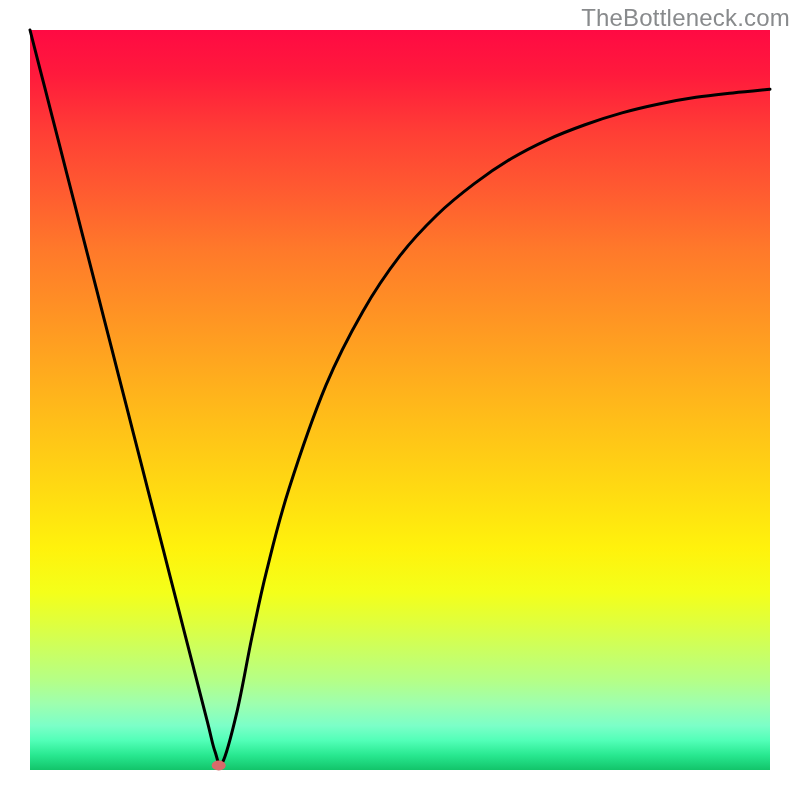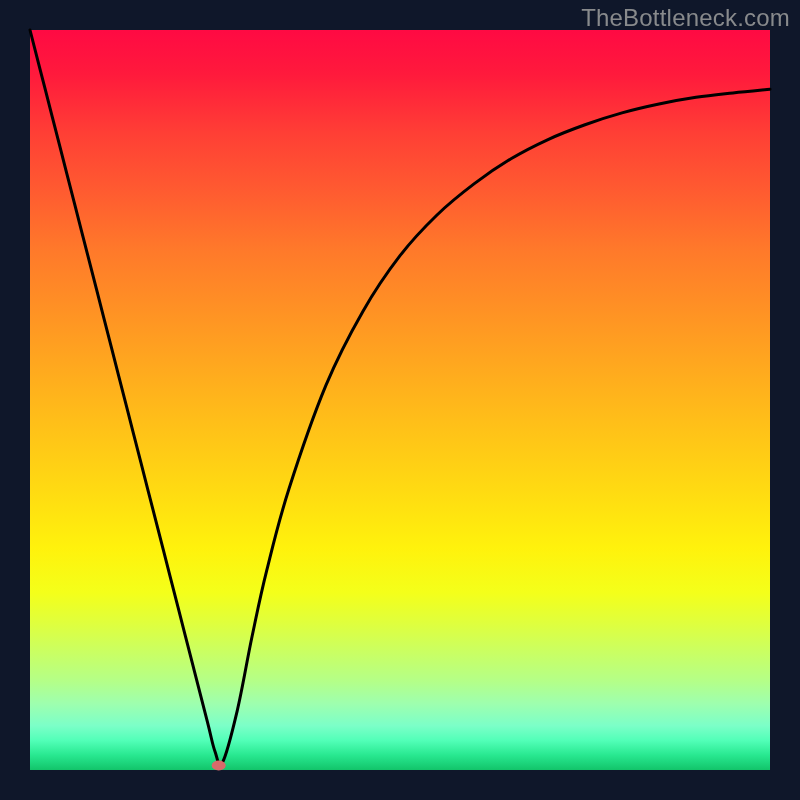--- a/index.html
+++ b/index.html
@@ -8,21 +8,21 @@
     width: 800px;
     height: 800px;
     overflow: hidden;
     font-family: Arial, Helvetica, sans-serif;
     background: #000;
   }
   .frame {
     position: relative;
     width: 800px;
     height: 800px;
-    background: #0f172a;
+    background: #ffffff;
   }
   .plot-area {
     position: absolute;
     left: 30px;
     top: 30px;
     width: 740px;
     height: 740px;
     background: linear-gradient(to bottom,
       #ff0a43 0%,
       #ff1a3c 6%,

